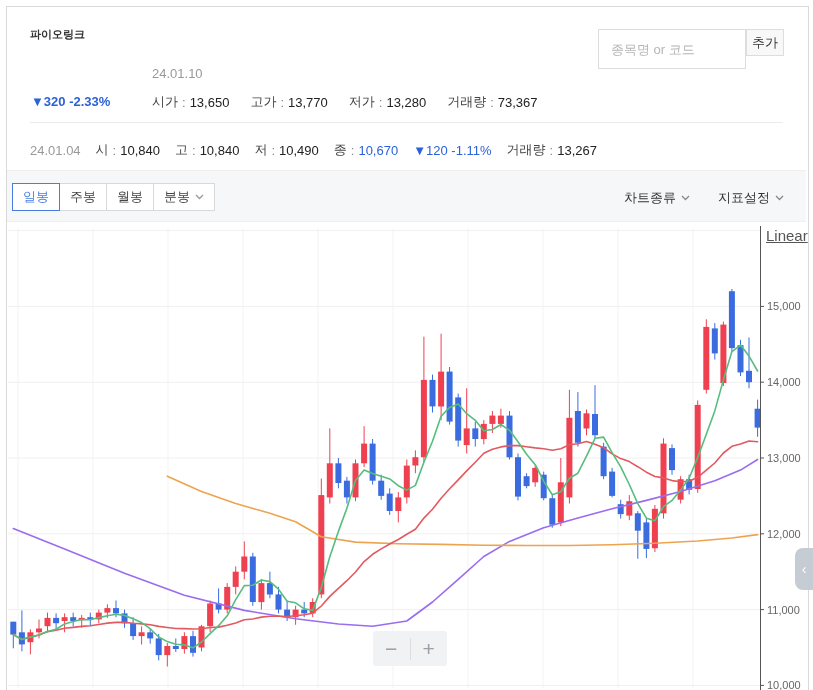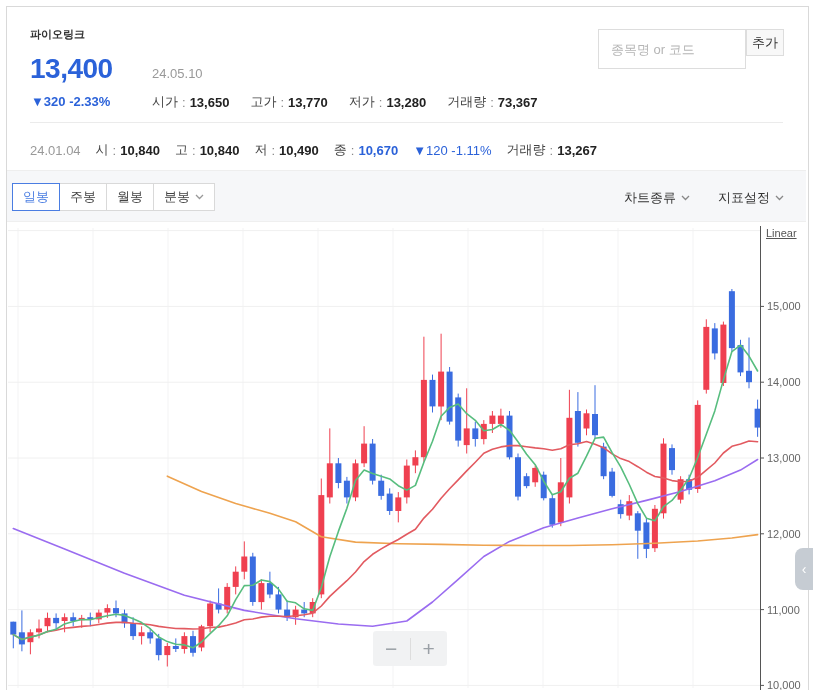--- a/index.html
+++ b/index.html
@@ -8,51 +8,50 @@
   .page{position:relative;width:813px;height:690px;overflow:hidden;background:#fff;color:#222;}
   .frame{position:absolute;left:6px;top:6px;width:803px;height:690px;border:1px solid #d9d9d9;border-bottom:none;pointer-events:none;box-sizing:border-box;}
   .stock-name{position:absolute;left:30px;top:27px;font-size:11px;font-weight:700;color:#333;}
   .price{position:absolute;left:30px;top:53px;font-size:28px;font-weight:700;color:var(--blue);letter-spacing:-.5px;}
   .change{position:absolute;left:31px;top:94px;font-size:13px;font-weight:600;color:var(--blue);}
   .qdate{position:absolute;left:152px;top:66px;font-size:13px;color:#999;}
   .ohlc-row{position:absolute;left:152px;top:93px;font-size:13px;display:flex;gap:21px;white-space:nowrap;}
   .pair{display:inline-flex;align-items:center;}
   .pair .lbl{color:#444;}
   .pair .colon{margin:0 4px;color:#888;}
-  .pair .val{color:#222;font-weight:700;}
+  .pair .val{color:#222;font-weight:400;}
   .search{position:absolute;left:598px;top:29px;width:148px;height:40px;border:1px solid #ddd;padding:0 12px;font-size:13px;color:#333;box-sizing:border-box;outline:none;font-family:inherit;}
   .search::placeholder{color:#b5b5b5;}
   .add-btn{position:absolute;left:746px;top:29px;width:38px;height:27px;border:1px solid #ddd;background:#f8f8f8;font-size:13px;color:#333;cursor:pointer;font-family:inherit;padding:0;}
   .divider{position:absolute;left:30px;top:122px;width:753px;height:1px;background:#ebebeb;}
   .info-row{position:absolute;left:30px;top:141px;font-size:13px;display:flex;align-items:center;gap:15px;color:#333;white-space:nowrap;text-align:right;}
   .info-date{color:#999;}
   .blue{color:var(--blue) !important;}
   .tabstrip{position:absolute;left:7px;top:170px;width:799px;height:52px;background:#f6f7f9;border-top:1px solid #eee;border-bottom:1px solid #efefef;box-sizing:border-box;}
   .tabs{position:absolute;left:6px;top:12px;display:flex;}
   .tab{height:28px;min-width:46px;padding:0 10px;background:#fff;border:1px solid #d9d9d9;margin-left:-1px;font-size:13px;color:#444;display:flex;align-items:center;justify-content:center;gap:5px;cursor:pointer;font-family:inherit;box-sizing:border-box;}
   .tab.active{border-color:var(--tabblue);color:var(--tabblue);position:relative;z-index:2;}
   .controls{position:absolute;right:22px;top:18px;display:flex;gap:28px;font-size:13px;color:#333;}
   .ctrl{display:flex;align-items:center;gap:5px;cursor:pointer;}
   .chart{position:absolute;left:7px;top:222px;width:799px;height:468px;background:#fff;}
-  .scale-label{position:absolute;left:766px;top:227px;font-size:11px;color:#555;text-decoration:underline;}
+  .scale-label{position:absolute;left:766px;top:227px;font-size:15px;color:#555;text-decoration:underline;}
   .zoombox{position:absolute;left:373px;top:631px;width:74px;height:35px;background:rgba(240,241,243,.96);border-radius:3px;display:flex;align-items:center;}
   .zbtn{flex:1;text-align:center;font-size:21px;color:#9aa0a6;cursor:pointer;line-height:35px;user-select:none;}
   .zdiv{width:1px;height:22px;background:#ddd;}
   .side-tab{position:absolute;left:795px;top:548px;width:18px;height:42px;background:#c6ccd3;border-radius:8px 0 0 8px;display:flex;align-items:center;justify-content:center;color:#fff;font-size:14px;cursor:pointer;}
 </style>
 </head>
 <body>
 
 <div class="page">
   <div class="frame"></div>
 
   <div class="stock-name">파이오링크</div>
-  <div class="price">13,400</div>
   <div class="change">▼320 -2.33%</div>
-  <div class="qdate">24.05.10</div>
+  <div class="qdate">24.01.10</div>
   <div class="ohlc-row">
       <span class="pair">
         <span class="lbl">시가</span>
         <span class="colon">:</span>
         <span class="val">13,650</span>
       </span>
       <span class="pair">
         <span class="lbl">고가</span>
         <span class="colon">:</span>
         <span class="val">13,770</span>

